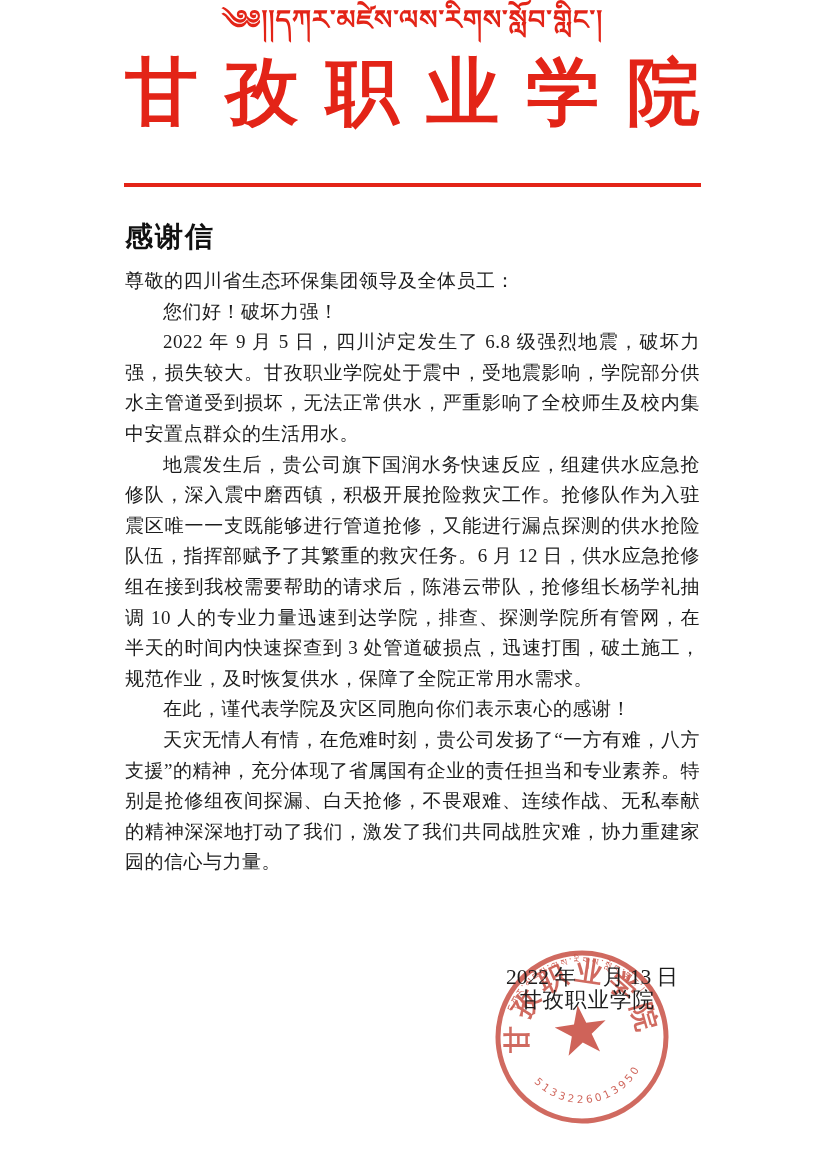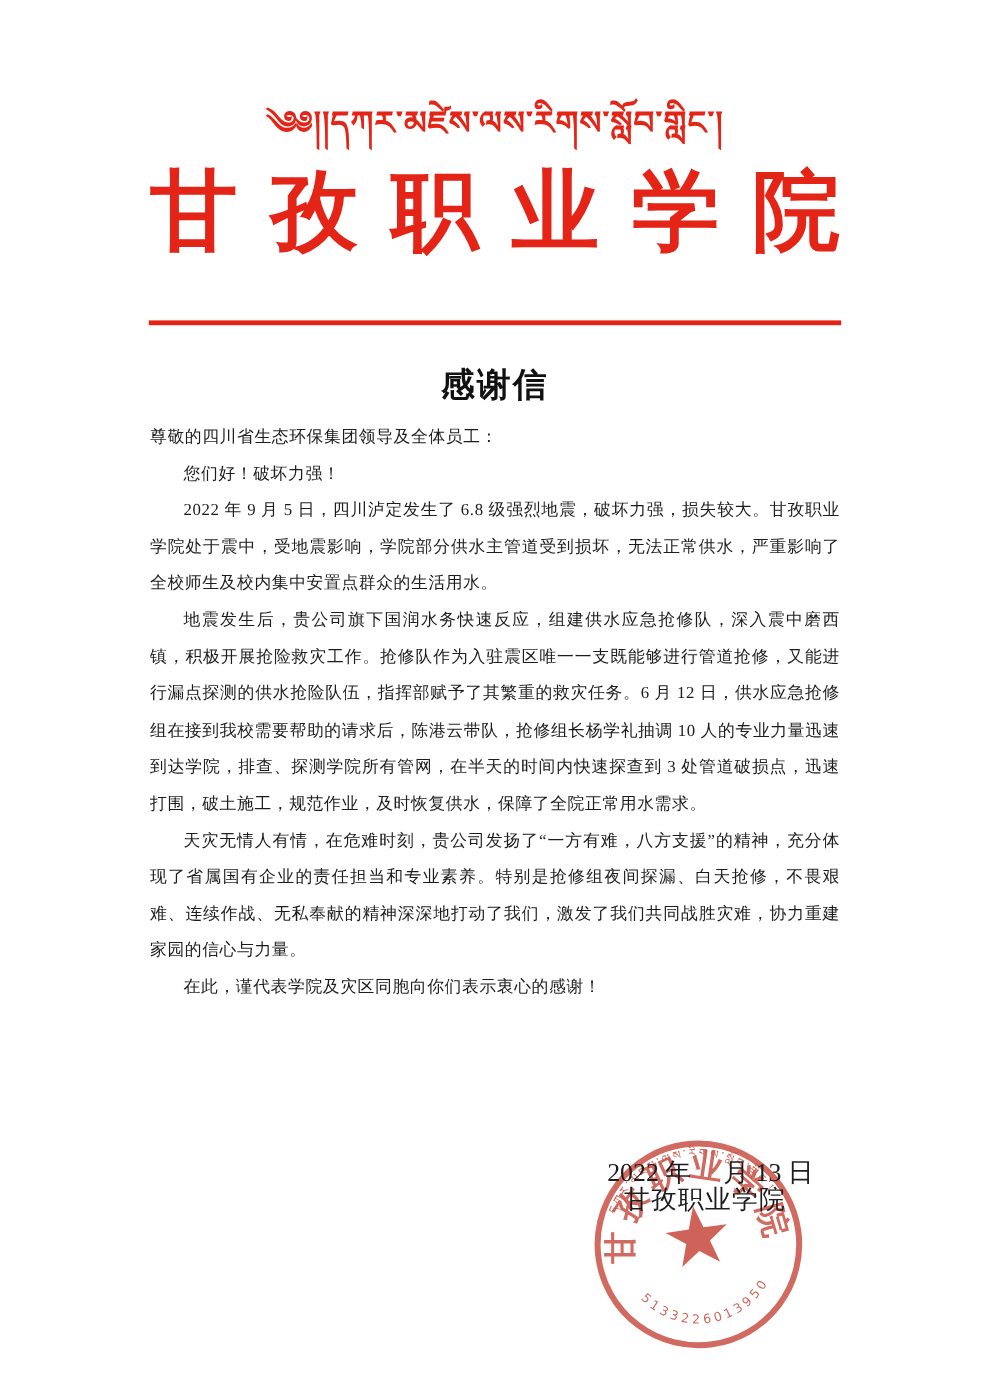--- a/index.html
+++ b/index.html
@@ -7,21 +7,21 @@
     position: relative;
     width: 825px;
     height: 1166px;
     margin: 0 auto;
     background: #ffffff;
     overflow: hidden;
     font-family: "Liberation Serif", "DejaVu Serif", serif;
     color: #1c1c1c;
   }
   
-  .masthead { padding-top: 84px; text-align: center; }
+  .masthead { text-align: center; }
   .tibetan {
     color: #e32417;
     font-size: 27px;
     line-height: 40px;
     font-weight: bold;
     letter-spacing: 1px;
     font-family: "DejaVu Sans", "Liberation Sans", sans-serif;
   }
   .college {
     width: 575px;
@@ -40,31 +40,31 @@
     background: #e32417;
     margin: 47px auto 0 auto;
   }
   
   .letter {
     width: 575px;
     margin: 33px auto 0 auto;
   }
   .title {
     margin: 0 0 12px 0;
-    text-align: center;
+    text-align: left;
     font-size: 28px;
     line-height: 34px;
     font-weight: bold;
     letter-spacing: 2px;
     color: #111;
     font-family: "Liberation Sans", "DejaVu Sans", sans-serif;
   }
   .salutation, .para {
     margin: 0;
-    font-size: 14px;
+    font-size: 19px;
     line-height: 30.6px;
     text-align: justify;
     letter-spacing: 0.5px;
   }
   .para { text-indent: 2em; }
   
   .sig-org {
     position: absolute;
     top: 985px;
     left: 520px;
@@ -111,22 +111,22 @@
     <h1 class="college">甘孜职业学院</h1>
     <div class="rule"></div>
   </header>
 
   <main class="letter">
     <h2 class="title">感谢信</h2>
     <p class="salutation">尊敬的四川省生态环保集团领导及全体员工：</p>
     <p class="para">您们好！破坏力强！</p>
     <p class="para">2022 年 9 月 5 日，四川泸定发生了 6.8 级强烈地震，破坏力强，损失较大。甘孜职业学院处于震中，受地震影响，学院部分供水主管道受到损坏，无法正常供水，严重影响了全校师生及校内集中安置点群众的生活用水。</p>
     <p class="para">地震发生后，贵公司旗下国润水务快速反应，组建供水应急抢修队，深入震中磨西镇，积极开展抢险救灾工作。抢修队作为入驻震区唯一一支既能够进行管道抢修，又能进行漏点探测的供水抢险队伍，指挥部赋予了其繁重的救灾任务。6 月 12 日，供水应急抢修组在接到我校需要帮助的请求后，陈港云带队，抢修组长杨学礼抽调 10 人的专业力量迅速到达学院，排查、探测学院所有管网，在半天的时间内快速探查到 3 处管道破损点，迅速打围，破土施工，规范作业，及时恢复供水，保障了全院正常用水需求。</p>
+    <p class="para">在此，谨代表学院及灾区同胞向你们表示衷心的感谢！</p>
     <p class="para">天灾无情人有情，在危难时刻，贵公司发扬了“一方有难，八方支援”的精神，充分体现了省属国有企业的责任担当和专业素养。特别是抢修组夜间探漏、白天抢修，不畏艰难、连续作战、无私奉献的精神深深地打动了我们，激发了我们共同战胜灾难，协力重建家园的信心与力量。</p>
-    <p class="para">在此，谨代表学院及灾区同胞向你们表示衷心的感谢！</p>
   </main>
 
   <svg class="seal" viewBox="0 0 186 186" xmlns="http://www.w3.org/2000/svg" xmlns:xlink="http://www.w3.org/1999/xlink">
     <g transform="rotate(-8 93 93)" opacity="0.86">
       <defs>
         <path id="arcTib" d="M 20.3 86.6 A 73 73 0 0 1 165.7 86.6" fill="none"></path>
         <path id="arcOrg" d="M 40.4 112.2 A 56 56 0 1 1 145.6 112.2" fill="none"></path>
         <path id="arcNum" d="M 33.2 120.9 A 66 66 0 0 0 152.8 120.9" fill="none"></path>
       </defs>
       <circle cx="93" cy="93" r="84" fill="none" stroke="#c23a2c" stroke-width="5" stroke-opacity="0.88"></circle>

